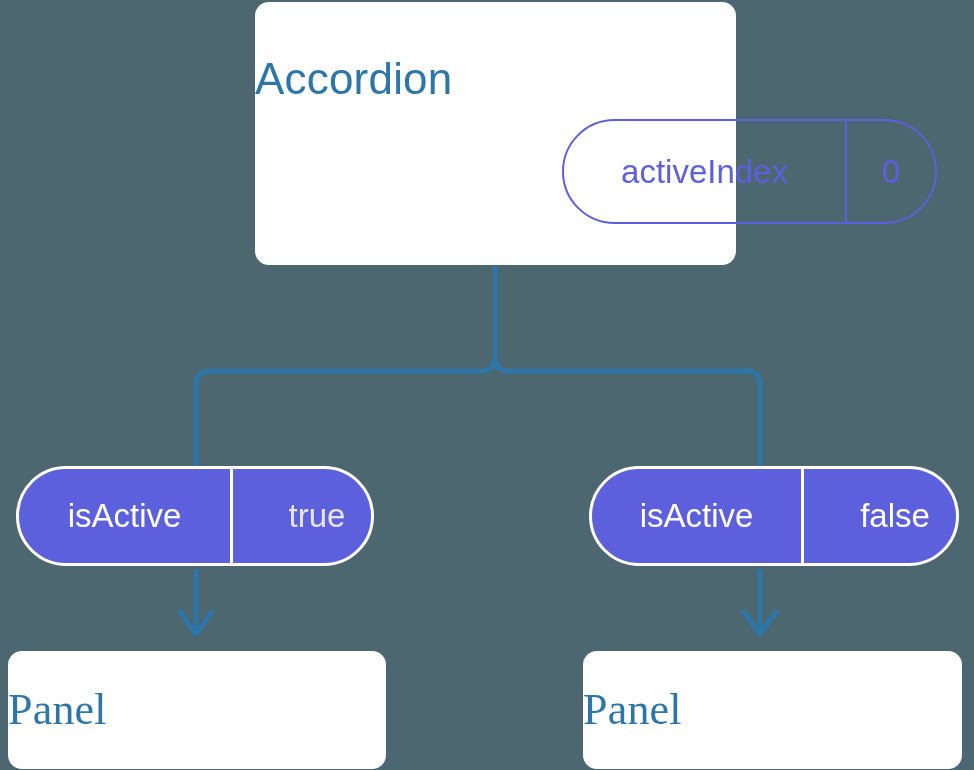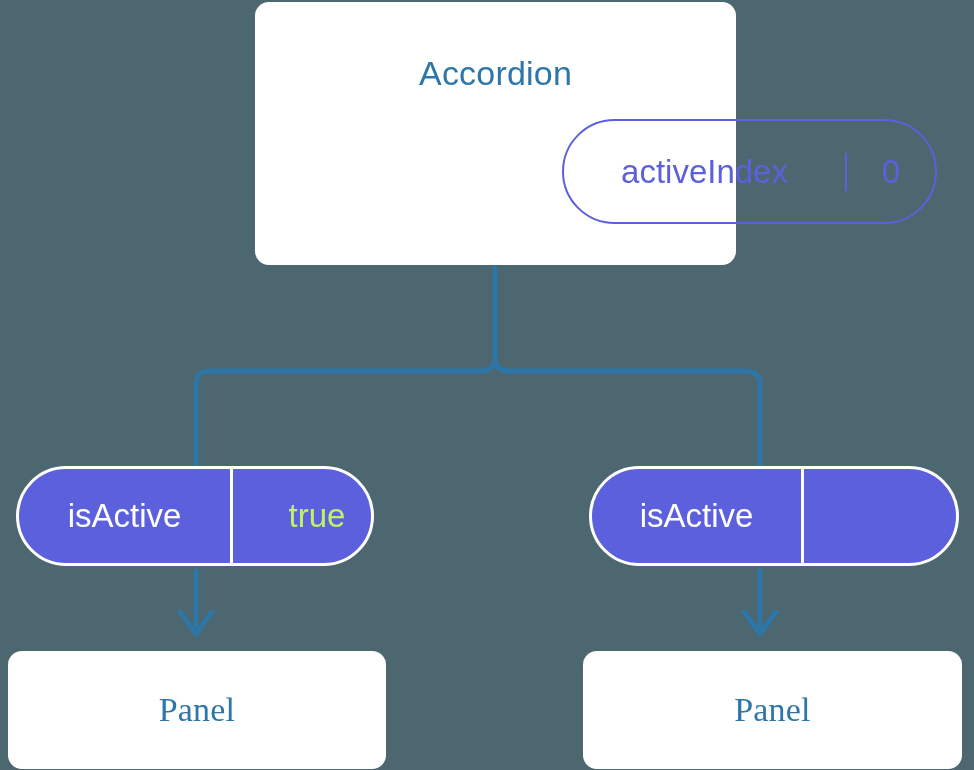--- a/index.html
+++ b/index.html
@@ -52,23 +52,22 @@
     left: 583px;
     top: 651px;
     width: 379px;
     height: 118px;
   }
 
   .card-title {
     position: absolute;
     left: 0;
     width: 100%;
-    text-align: center;
     color: #2d76a7;
-    font-size: 34px;
+    font-size: 44px;
     font-weight: 400;
     letter-spacing: 0.2px;
   }
   #accordion-title { top: 52px; }
   .panel-title {
     top: 0;
     height: 118px;
     line-height: 118px;
     font-family: Liberation Serif, serif;
   }
@@ -157,36 +156,37 @@
 
     <g>
       <line x1="760" y1="569" x2="760" y2="628" stroke="#2d76a7" stroke-width="5" stroke-linecap="butt"></line>
       <path d="M744,612 L760,634 L776,612" fill="none" stroke="#2d76a7" stroke-width="5" stroke-linecap="round" stroke-linejoin="round"></path>
     </g>
   </svg>
 
   <div class="card" id="accordion-card" style="background: rgb(255, 255, 255);">
     <div class="card-title" id="accordion-title" style="color: rgb(45, 118, 167);">Accordion</div>
 
-    <div class="pill" id="state-pill" style="border-color: rgb(93, 96, 221); align-items: center;">
+    <div class="pill" id="state-pill" style="border-color: rgb(93, 96, 221);">
       <div class="seg seg-key" style="color: rgb(93, 96, 221); border-right-color: rgb(93, 96, 221);">activeIndex</div>
       <div class="seg seg-val" style="color: rgb(93, 96, 221);">0</div>
     </div>
   </div>
 
   <div class="pill pill-filled" id="prop-pill-left" style="background: rgb(93, 96, 221); border-color: rgb(255, 255, 255);">
     <div class="seg seg-key" style="color: rgb(255, 255, 255); border-right-color: rgb(255, 255, 255);">isActive</div>
-    <div class="seg seg-val" style="color: #bef264;">true</div>
+    <div class="seg seg-val" style="color: #e5e5e5;">true</div>
   </div>
 
   <div class="card" id="panel-left-card" style="background: rgb(255, 255, 255);">
     <div class="card-title panel-title" style="color: rgb(45, 118, 167);">Panel</div>
   </div>
 
   <div class="pill pill-filled" id="prop-pill-right" style="background: rgb(93, 96, 221); border-color: rgb(255, 255, 255);">
     <div class="seg seg-key" style="color: rgb(255, 255, 255); border-right-color: rgb(255, 255, 255);">isActive</div>
+    <div class="seg seg-val" style="color: rgb(255, 255, 255);">false</div>
   </div>
 
   <div class="card" id="panel-right-card" style="background: rgb(255, 255, 255);">
     <div class="card-title panel-title" style="color: rgb(45, 118, 167);">Panel</div>
   </div>
 
 </div>
 
 </body></html>

